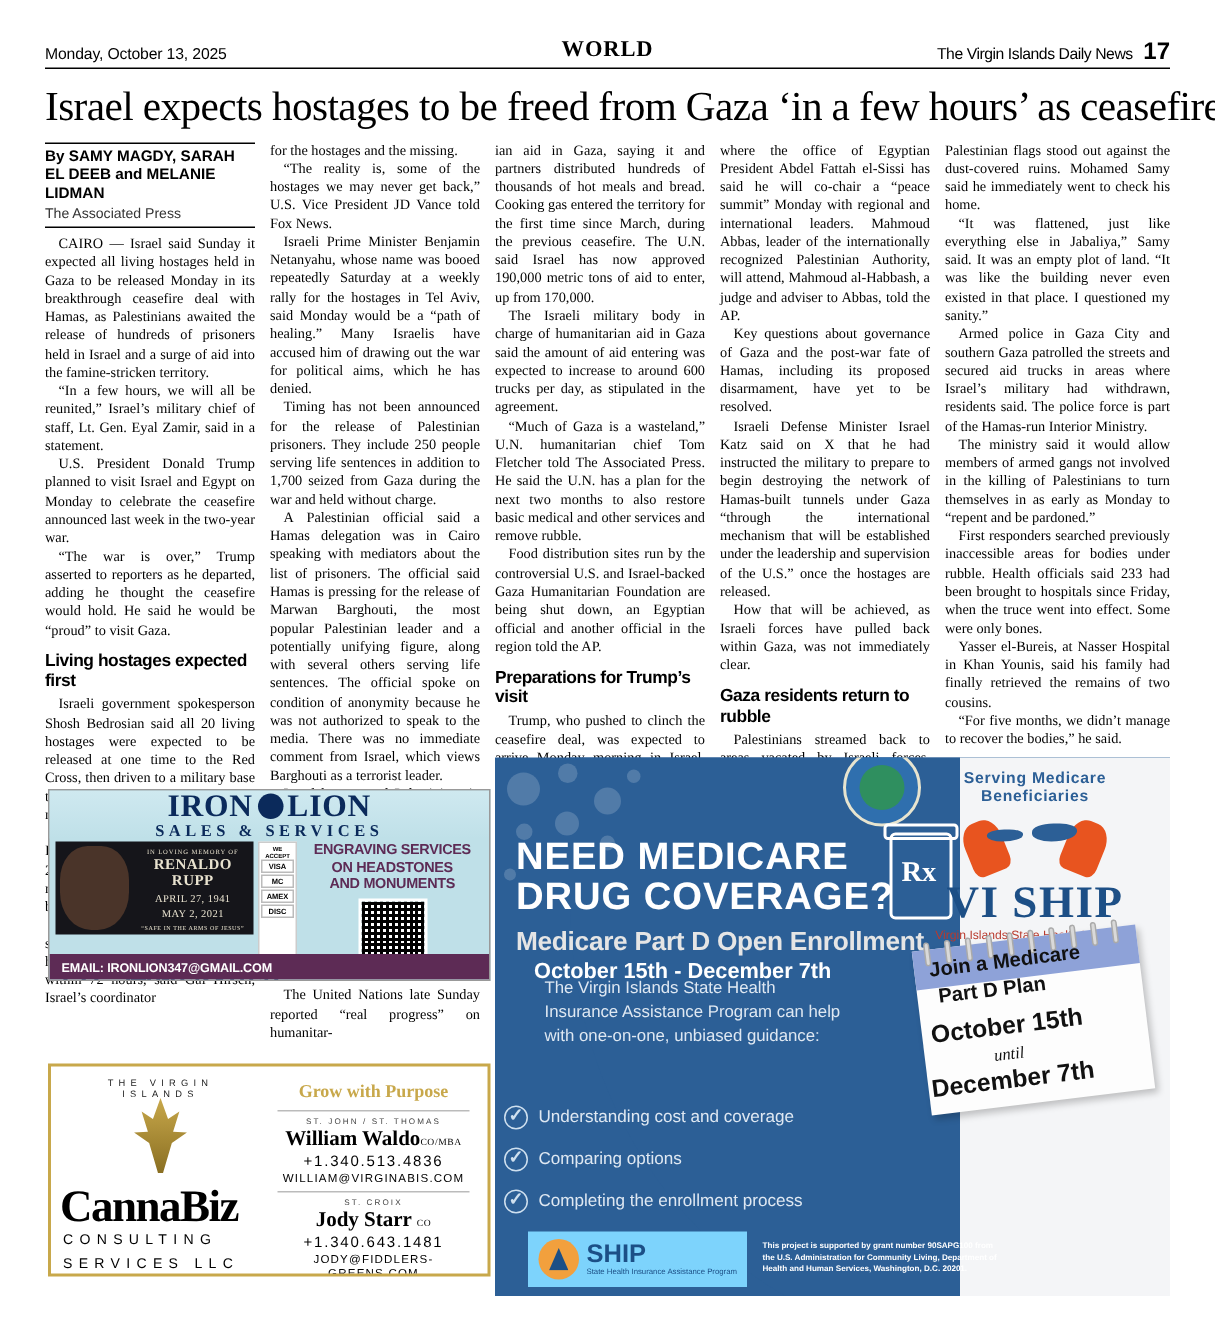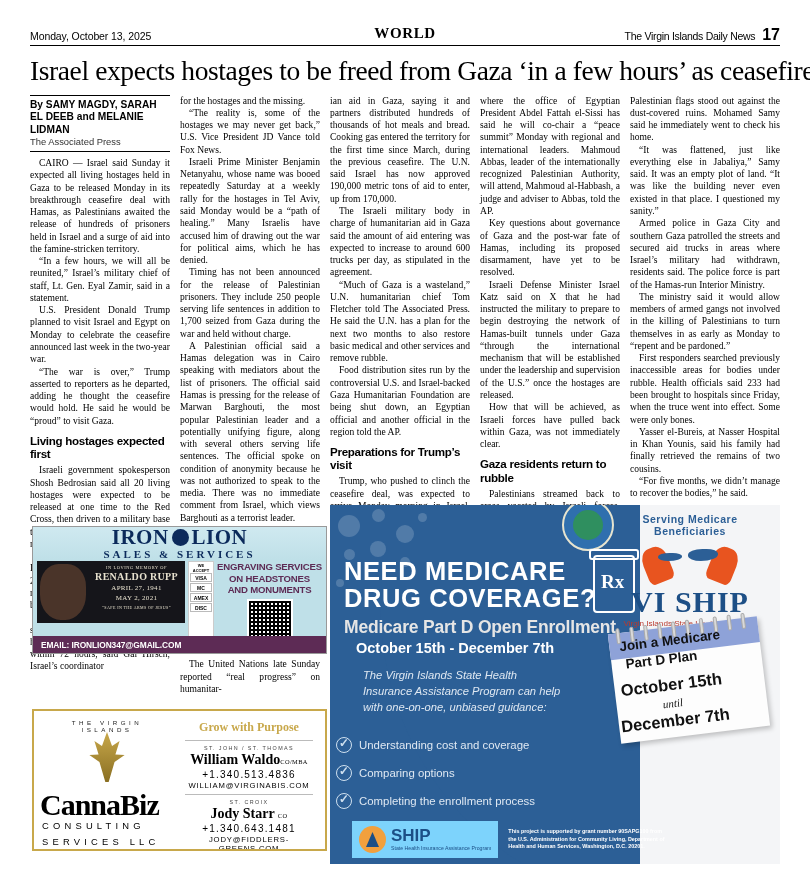--- a/index.html
+++ b/index.html
@@ -78,21 +78,21 @@
     position:absolute; left:2px; top:21px; width:295px; height:128px;
     background:#bfe0e8; border:1px solid #999; overflow:hidden;
   }
   .il-top { height:32px; display:flex; align-items:center; justify-content:center; flex-direction:column;
     background: linear-gradient(#cfe9f0,#bfe0e8); }
   .il-title { font-family:"Liberation Serif", serif; font-weight:bold; font-size:21px; letter-spacing:0.5px;
     color:#0b2a5b; display:flex; align-items:center; gap:3px; line-height:1;}
   .il-lion { width:17px; height:17px; border-radius:50%; background:#0b2a5b; display:inline-block;}
   .il-sub { font-family:"Liberation Serif", serif; font-size:11px; letter-spacing:3px; color:#0b2a5b; font-weight:bold; }
   .il-body { display:flex; padding:2px 4px 0 4px; gap:3px; }
-  .il-photo { width:148px; height:62px; background:#15151a; position:relative; overflow:hidden;}
+  .il-photo { width:132px; height:62px; background:#15151a; position:relative; overflow:hidden;}
   .il-face { position:absolute; left:3px; top:3px; width:46px; height:56px; border-radius:40% 40% 45% 45%; background:#4a3429; }
   .il-memo { position:absolute; left:54px; top:4px; right:3px; color:#e8e2cf; text-align:center; font-family:"Liberation Serif",serif;}
   .il-memo .m1 { font-size:4.4px; letter-spacing:0.6px; }
   .il-memo .m2 { font-size:10px; font-weight:bold; letter-spacing:0.3px; margin-top:1px;}
   .il-memo .m3 { font-size:7px; margin-top:2px; letter-spacing:0.3px;}
   .il-memo .m4 { font-size:4px; margin-top:3px; letter-spacing:0.4px;}
   .il-cards { width:26px; background:#fff; border:1px solid #ccc; padding:1px; font-size:4px; text-align:center; }
   .il-cards .c { height:9px; margin-bottom:1px; border:1px solid #bbb; font-family:"Liberation Sans",sans-serif;
      font-weight:bold; font-size:5px; display:flex; align-items:center; justify-content:center; }
   .il-cards .accept { font-family:"Liberation Sans",sans-serif; font-size:4px; font-weight:bold; }
@@ -156,22 +156,22 @@
   .ship-head1 { position:absolute; left:14px; top:53px; }
   .ship-head2 { position:absolute; left:14px; top:80px; }
   .rx-bottle { position:absolute; left:263px; top:50px; width:42px; height:58px; border:2.6px solid #fff; border-radius:4px;}
   .rx-cap { position:absolute; left:259px; top:44px; width:50px; height:11px; border:2.6px solid #fff; border-radius:3px;}
   .rx-txt { position:absolute; left:271px; top:66px; color:#fff; font-family:"Liberation Serif",serif;
       font-weight:bold; font-size:19px;}
   .ship-l1 { position:absolute; left:14px; top:112px; color:#e5e5e5; font-family:"Liberation Sans",sans-serif;
     font-weight:bold; font-size:17.5px; letter-spacing:-0.2px; }
   .ship-l2 { position:absolute; left:26px; top:135px; color:#fff; font-family:"Liberation Sans",sans-serif;
     font-weight:bold; font-size:14.5px; }
-  .ship-body { position:absolute; left:33px; top:162px; width:205px; color:#dfe8f2;
-    font-family:"Liberation Sans",sans-serif; font-style:italic; font-size:11.2px; line-height:1.45; }
+  .ship-body { position:absolute; left:33px; top:146px; width:205px; color:#dfe8f2;
+    font-family:"Liberation Sans",sans-serif; font-size:11.2px; line-height:1.45; }
   .ship-checks { position:absolute; left:6px; top:232px; width:235px; }
   .chk-row { display:flex; align-items:center; gap:7px; margin-bottom:12px; }
   .chk { width:16px; height:16px; border-radius:50%; border:1.8px solid #cfe0ef; position:relative; flex:none;}
   .chk::after { content:"✓"; position:absolute; left:2px; top:-2px; color:#cfe0ef; font-size:12px; font-weight:bold;}
   .chk-txt { color:#dfe8f2; font-family:"Liberation Sans",sans-serif; font-size:11.4px; }
 
   
   .ship-logo { position:absolute; right:6px; top:4px; width:168px; text-align:center; }
   .ship-arc { font-family:"Liberation Sans",sans-serif; font-weight:bold; font-size:10.5px; color:#2c5f96;
      letter-spacing:0.5px; height:40px; position:relative; }

